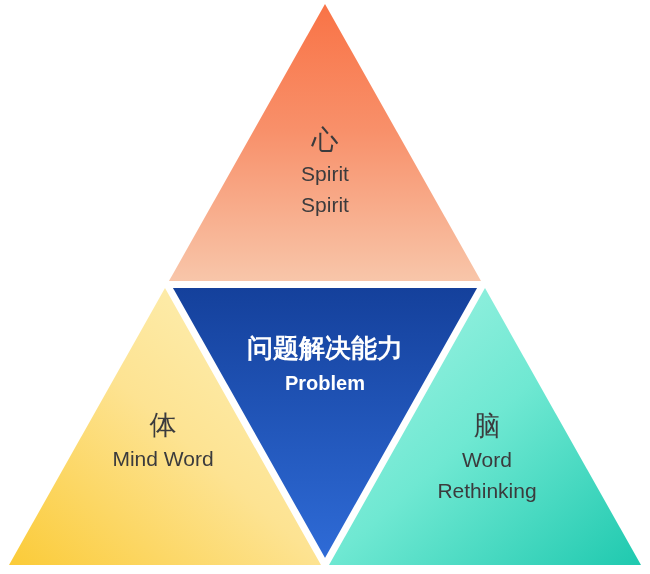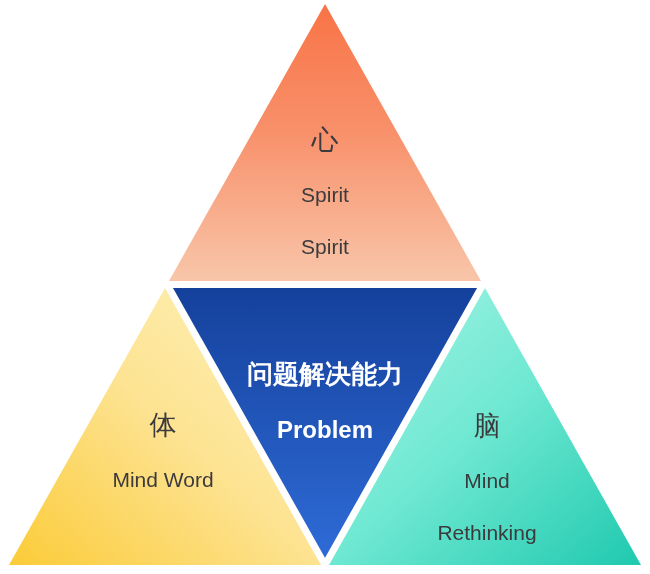--- a/index.html
+++ b/index.html
@@ -32,34 +32,33 @@
     font-size: 27px;
     line-height: 35px;
     font-weight: 400;
     color: #3b3b3d;
   }
   .en {
     font-size: 21px;
     line-height: 31px;
     font-weight: 400;
     color: #3b3b3d;
-    margin-top: 21px;
   }
   .group-top    { left: 325px; top: 123px; }
   .group-left   { left: 163px; top: 408px; }
   .group-right  { left: 487px; top: 409px; }
-  .group-center { left: 325px; top: 355px; }
+  .group-center { left: 325px; top: 329px; }
   .group-center .zh {
     font-size: 26px;
     line-height: 38px;
     font-weight: 700;
     color: #ffffff;
   }
   .group-center .en {
-    font-size: 24px;
+    font-size: 20px;
     line-height: 32px;
     font-weight: 700;
     color: #ffffff;
   }
 </style>
 </head>
 <body>
 
 <div class="stage">
 
@@ -107,17 +106,17 @@
     <div class="en">Problem</div>
   </div>
 
   <div class="label-group group-left">
     <div class="zh">体</div>
     <div class="en">Mind Word</div>
   </div>
 
   <div class="label-group group-right">
     <div class="zh">脑</div>
-    <div class="en">Mind</div>
+    <div class="en">Word</div>
     <div class="en">Rethinking</div>
   </div>
 
 </div>
 
 </body></html>

